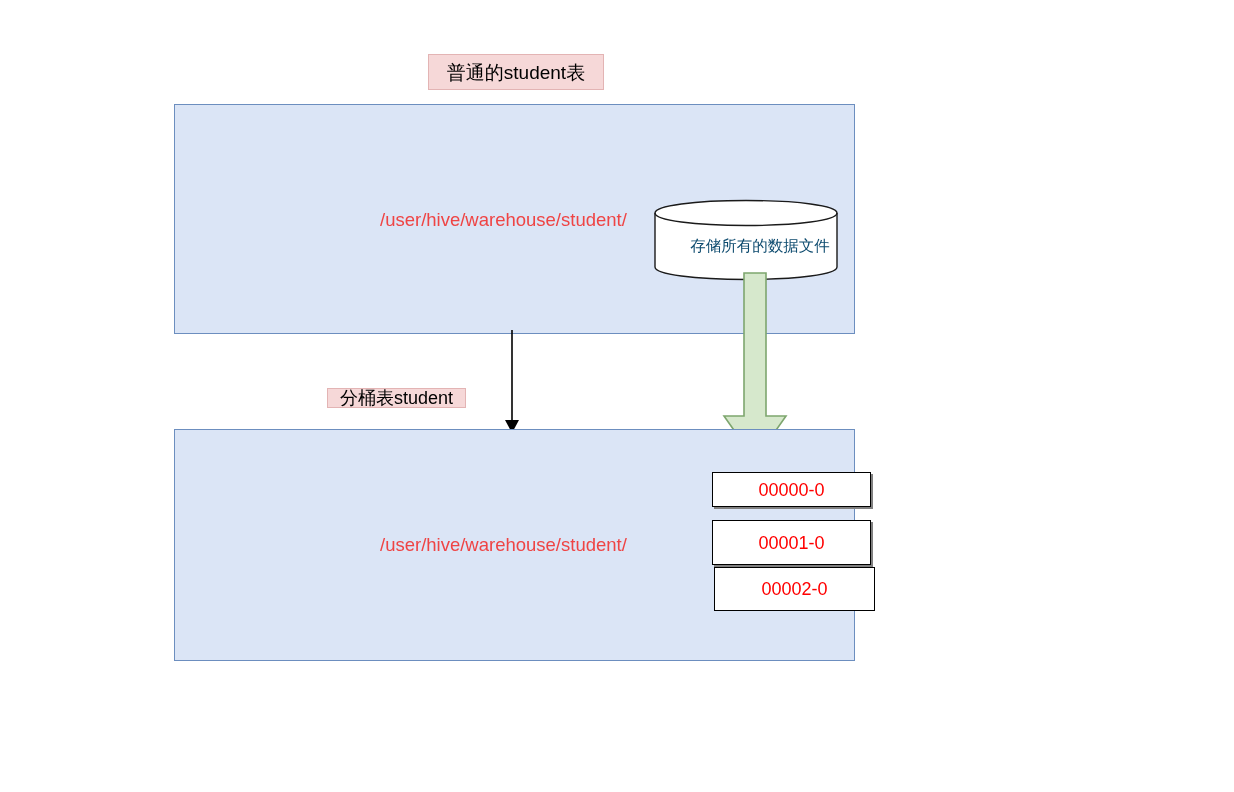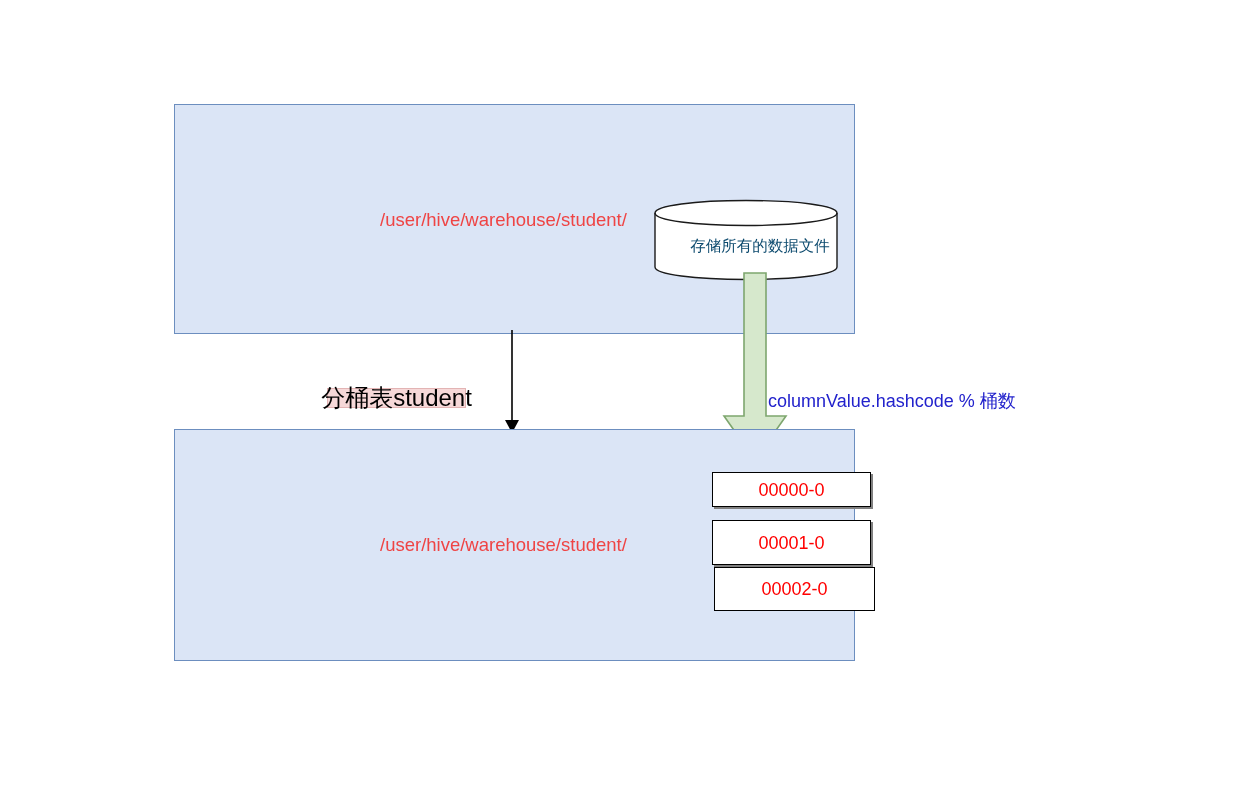--- a/index.html
+++ b/index.html
@@ -28,21 +28,21 @@
     color: #000000;
     font-size: 19px;
     line-height: 1;
     display: flex;
     align-items: center;
     justify-content: center;
     box-sizing: border-box;
     white-space: nowrap;
   }
   #chip-plain   { left: 428px; top: 54px;  width: 176px; height: 36px; }
-  #chip-bucket  { left: 327px; top: 388px; width: 139px; height: 20px; font-size: 24px; }
+  #chip-bucket  { left: 327px; top: 388px; width: 139px; height: 20px; font-size: 18px; }
 
   
   .panel {
     position: absolute;
     background: #dbe5f6;
     border: 1px solid #6c8ebf;
     box-sizing: border-box;
   }
   #panel-plain  { left: 174px; top: 104px; width: 681px; height: 230px; }
   #panel-bucket { left: 174px; top: 429px; width: 681px; height: 232px; }
@@ -141,20 +141,21 @@
     color: #ff4444;
     white-space: nowrap;
     line-height: 1;
   }
 </style>
 </head>
 <body>
 
 <div class="canvas">
 
+  <div class="chip" id="chip-plain">普通的student表</div>
 
   <div class="panel" id="panel-plain"></div>
 
   <div class="path-label" id="path-plain">/user/hive/warehouse/student/</div>
 
   <div id="cylinder">
     <svg width="184" height="82" viewBox="0 0 184 82" xmlns="http://www.w3.org/2000/svg">
       <path d="M1,14 C1,6.5 41,1.5 92,1.5 C143,1.5 183,6.5 183,14 L183,68
                C183,75.5 143,80.5 92,80.5 C41,80.5 1,75.5 1,68 Z" fill="#ffffff" stroke="#1a1a1a" stroke-width="1.4"></path>
       <path d="M1,14 C1,21.5 41,26.5 92,26.5 C143,26.5 183,21.5 183,14" fill="none" stroke="#1a1a1a" stroke-width="1.4"></path>
@@ -169,21 +170,20 @@
     </svg>
   </div>
 
   <div id="arrow-black">
     <svg width="44" height="104" viewBox="0 0 44 104" xmlns="http://www.w3.org/2000/svg">
       <line x1="22" y1="0" x2="22" y2="93" stroke="#000000" stroke-width="1.6"></line>
       <path d="M15,90 L29,90 L22,103 Z" fill="#000000"></path>
     </svg>
   </div>
 
-  <div id="formula">columnValue.hashcode % 桶数</div>
 
   <div class="chip" id="chip-bucket">分桶表student</div>
 
   <div class="panel" id="panel-bucket"></div>
 
   <div class="path-label" id="path-bucket">/user/hive/warehouse/student/</div>
 
   <div class="bucket-box shadowed" id="bucket-0">00000-0</div>
   <div class="bucket-box shadowed" id="bucket-1">00001-0</div>
   <div class="bucket-box plain-border" id="bucket-2">00002-0</div>

